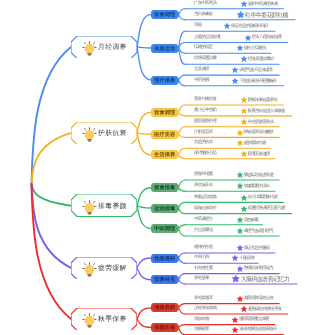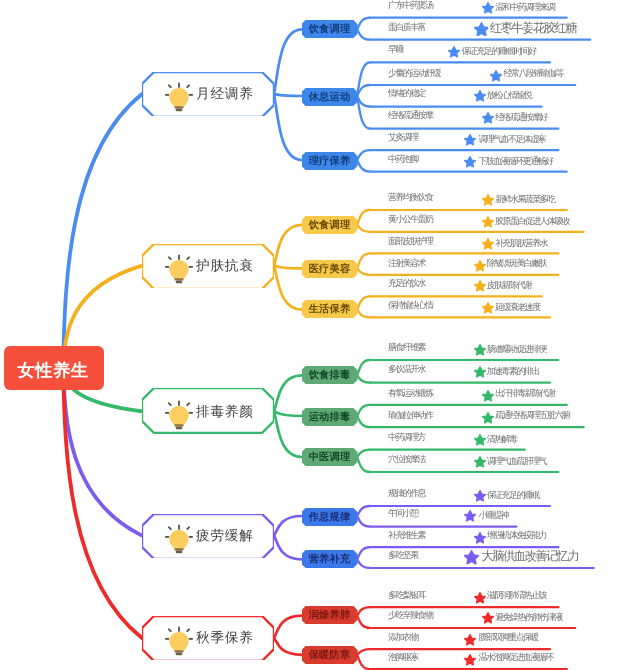--- a/index.html
+++ b/index.html
@@ -98,21 +98,20 @@
       <path d="M178.5 307.8 C 179.7 306.54, 180.1 303.6, 185 303.6" fill="none" stroke="#ee2b2b" stroke-width="1.15" stroke-linecap="round"></path>
       <path d="M185 303.6 L 279.2 303.6" fill="none" stroke="#ee2b2b" stroke-width="1.1" stroke-linecap="round"></path>
       <path d="M178.5 307.8 C 179.7 309.66, 180.1 314, 185 314" fill="none" stroke="#ee2b2b" stroke-width="1.15" stroke-linecap="round"></path>
       <path d="M185 314 L 287.59999999999997 314" fill="none" stroke="#ee2b2b" stroke-width="1.1" stroke-linecap="round"></path>
       <path d="M137 319 C 139 321.52, 139.6 327.4, 151 327.4" fill="none" stroke="#ee2b2b" stroke-width="1.35" stroke-linecap="round"></path>
       <path d="M178.5 327.4 C 179.7 326.56, 180.1 324.6, 185 324.6" fill="none" stroke="#ee2b2b" stroke-width="1.15" stroke-linecap="round"></path>
       <path d="M185 324.6 L 275 324.6" fill="none" stroke="#ee2b2b" stroke-width="1.1" stroke-linecap="round"></path>
       <path d="M178.5 327.4 C 179.7 329.56, 180.1 334.6, 185 334.6" fill="none" stroke="#ee2b2b" stroke-width="1.15" stroke-linecap="round"></path>
       <path d="M185 334.6 L 283.4 334.6" fill="none" stroke="#ee2b2b" stroke-width="1.1" stroke-linecap="round"></path>
     </svg>
-  <div class="node" id="root-node" style="left: 1.5px; top: 172.7px; width: 50px; height: 22.3px;">女性养生</div>
   <div id="branch-layer">
       <div class="node l1" style="left: 71px; top: 35.75px; width: 66px; height: 22.5px;">
         <svg class="oct" viewBox="0 0 66 22.5" preserveAspectRatio="none">
           <path d="M6 0 H60 L66 6 V16.5 L60 22.5 H6 L0 16.5 V6 Z" fill="#ffffff" stroke="#4a8cf0" stroke-width="1.2" stroke-linejoin="round"></path>
         </svg>
         <span class="inner">
           <span class="bulb"><svg viewBox="0 0 26 26" width="15" height="15">
               <g stroke="#55493d" stroke-width="1.5" stroke-linecap="round">
                 <line x1="13" y1="1.1" x2="13" y2="4.4"></line>
                 <line x1="3.9" y1="11.2" x2="1.6" y2="11.2"></line>

